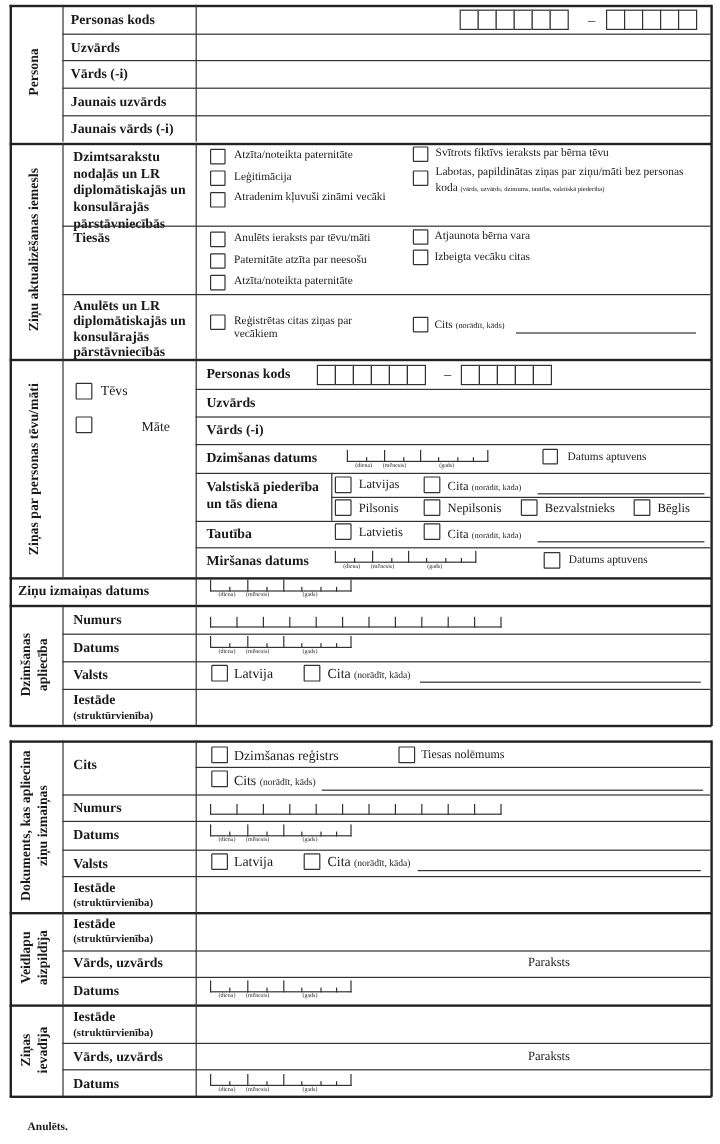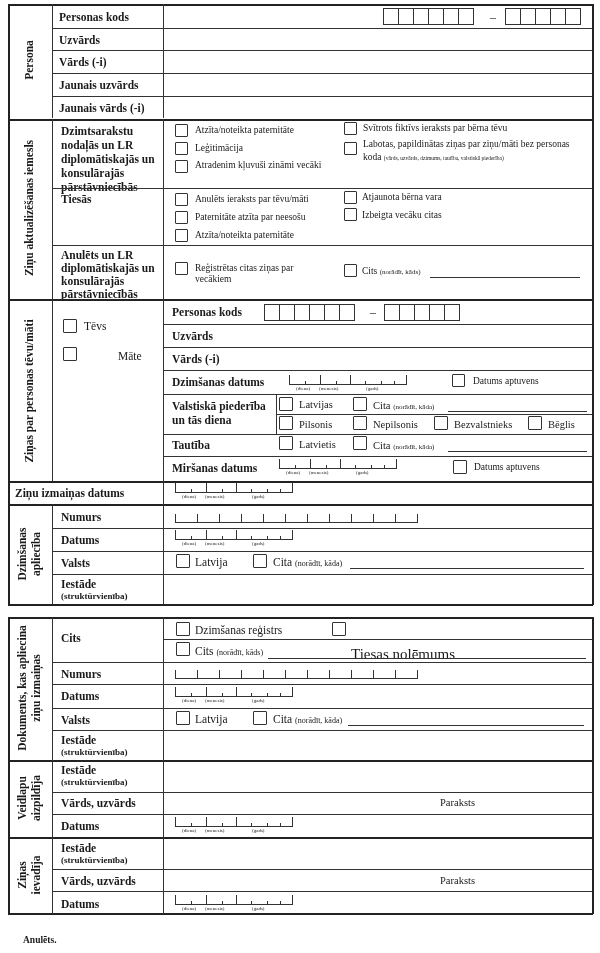--- a/index.html
+++ b/index.html
@@ -353,21 +353,21 @@
     <span style="display:block">Dokuments, kas apliecina</span>
     <span style="display:block">ziņu izmaiņas</span>
   </div>
   <div class="vl" style="left:52px; top:617px; height:143px;"></div>
   <div class="vl" style="left:163px; top:617px; height:143px;"></div>
 
   <div class="lbl" style="left:61px; top:632px;">Cits</div>
   <div class="cb lg" style="left:176px; top:622px;"></div>
   <div class="plain" style="left:195px; top:624px; font-size:11.5px;">Dzimšanas reģistrs</div>
   <div class="cb lg" style="left:332px; top:622px;"></div>
-  <div class="plain" style="left:351px; top:648px; font-size:15px;">Tiesas nolēmums</div>
+  <div class="plain" style="left:351px; top:624px; font-size:10px;">Tiesas nolēmums</div>
   <div class="hl" style="left:163px; top:639px; width:429px;"></div>
   <div class="cb lg" style="left:176px; top:642px;"></div>
   <div class="plain" style="left:195px; top:645px; font-size:11.5px;">
     <span>Cits</span>
     <small style="font-size:8px">(norādīt, kāds)</small>
   </div>
   <div class="blank" style="left:268px; top:658px; width:318px;"></div>
   <div class="hl" style="left:52px; top:662px; width:540px;"></div>
 
   <div class="lbl" style="left:61px; top:668px;">Numurs</div>

